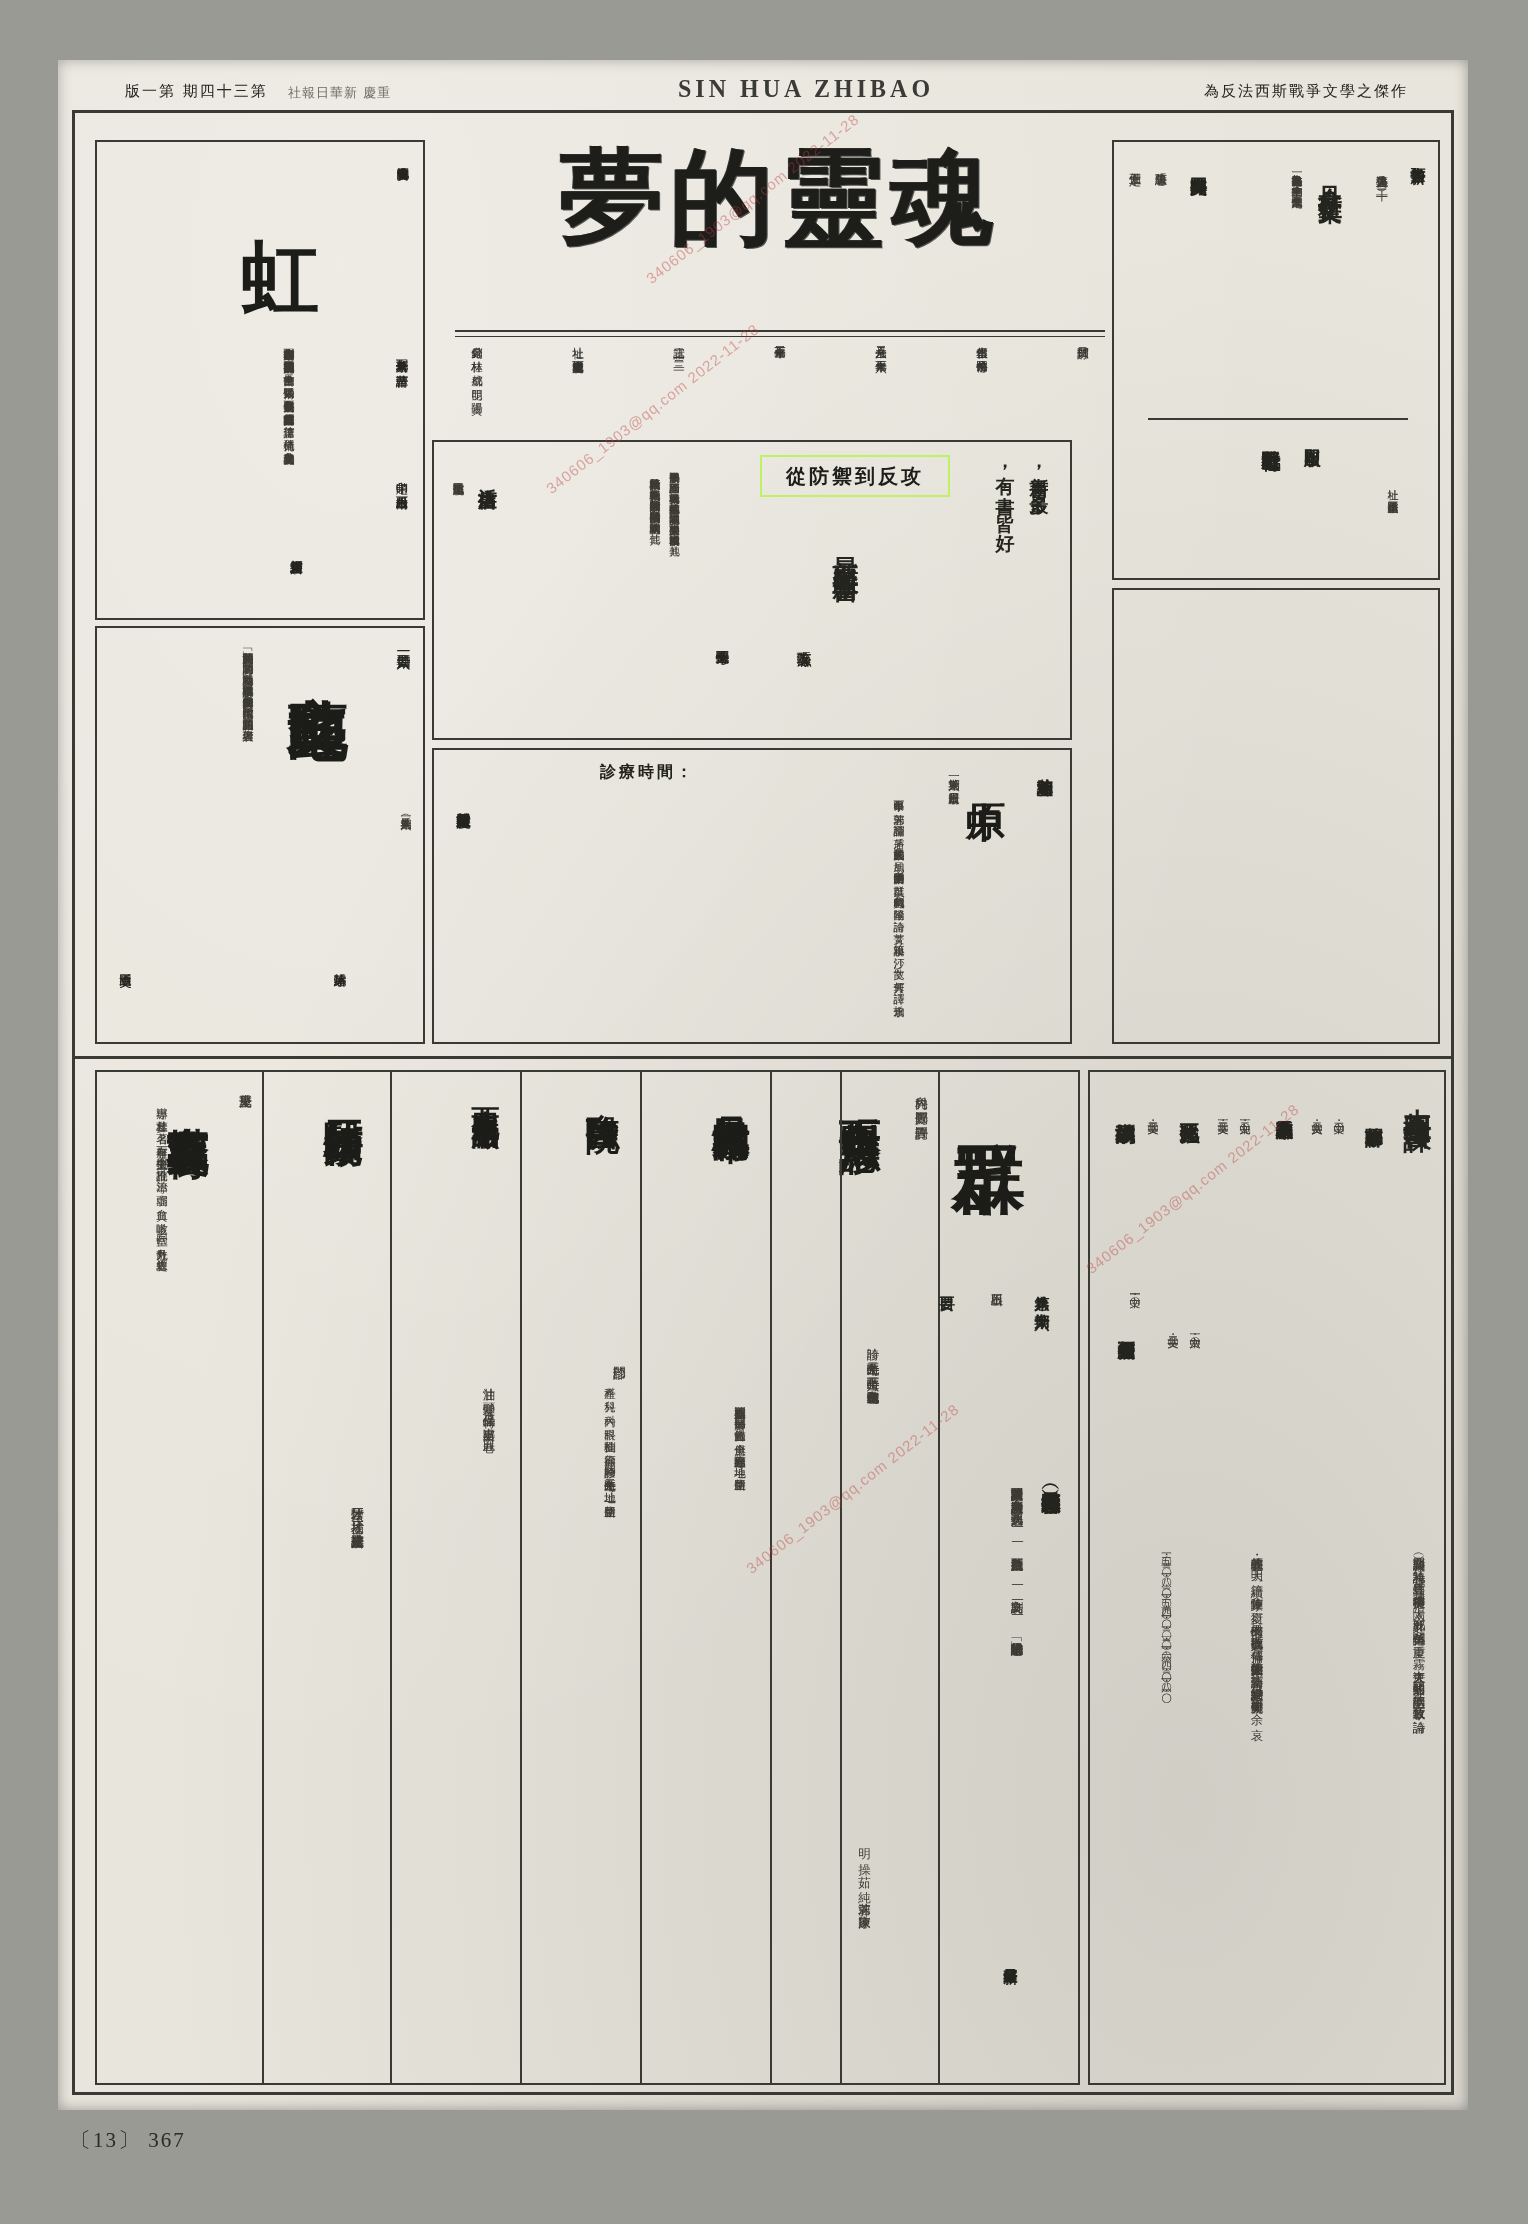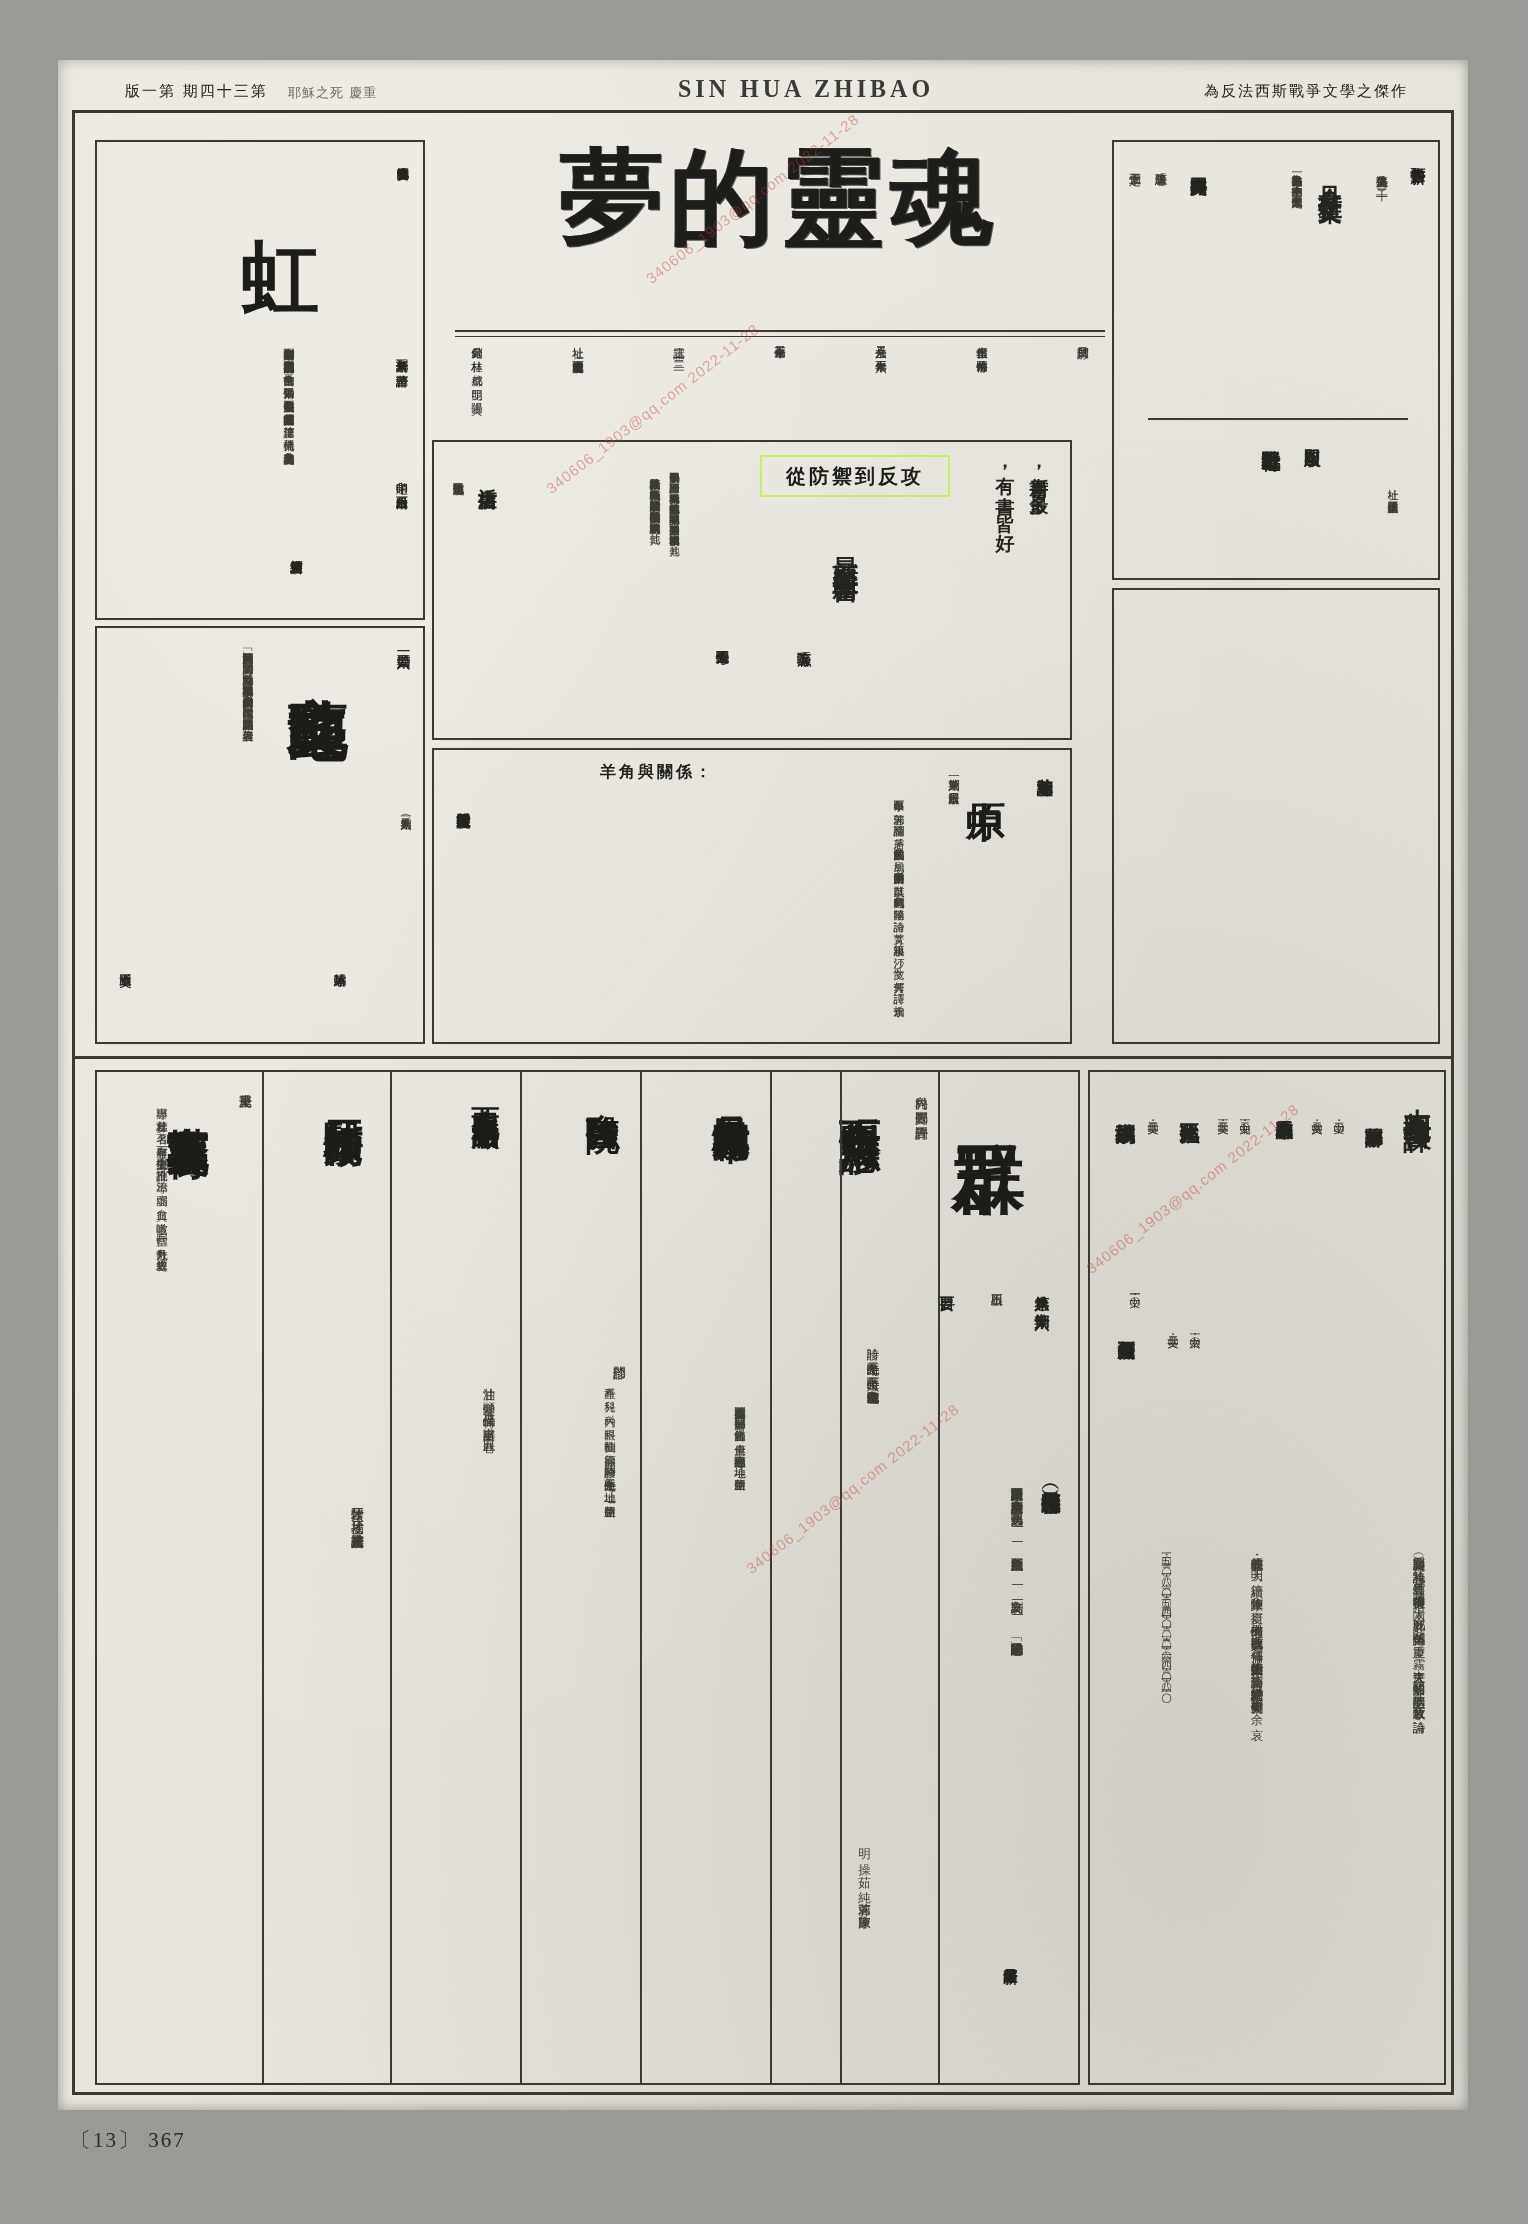--- a/index.html
+++ b/index.html
@@ -179,21 +179,21 @@
   .vline { position: absolute; border-left: 2px solid #3a3a35; }
 </style>
 </head>
 <body>
 
 <div class="page">
   <div class="paper"></div>
 
   <div class="masthead-bar">
     <div class="mh-left ink">版一第 期四十三第</div>
-    <div class="mh-faint">耶穌之死 慶重</div>
+    <div class="mh-faint">社報日華新 慶重</div>
     <div class="mh-center">SIN HUA ZHIBAO</div>
     <div class="mh-right ink">為反法西斯戰爭文學之傑作</div>
   </div>
 
   <div class="box" style="left:72px; top:110px; width:1382px; height:1985px; border-width:3px;"></div>
 
   <div class="masthead-title">夢的靈魂</div>
   <div class="masthead-rule"></div>
   <div class="masthead-sub">
     <div class="col">訂閱價目</div>
@@ -239,21 +239,21 @@
     <div class="vcol ink2 sm" style="position:absolute; left:12px; top:24px; height:120px; font-size:11.5px;">重慶民生路七三號</div>
     <div class="vcol ink2 tiny" style="position:absolute; left:80px; top:20px; height:200px; width:140px; white-space:normal; font-size:11px;">斯大林格勒最後階段　新大林格勒保衛戰　歐洲人民解放鬥爭新階段　美國的租借法門爭新階段　日本的「一次統制議會」　其他</div>
     <div class="vcol ink2 tiny" style="position:absolute; right:380px; top:14px; height:250px; width:150px; white-space:normal; font-size:10.5px;">太平洋戰爭的新形勢　論國際新局面　斯大林格勒保衛戰　蘇德戰場的轉捩點　歐洲第二戰場問題　日本的「大東亞共榮圈」　中國戰場的反攻準備　其他</div>
   </div>
 
   <div class="box" style="left:432px; top:748px; width:640px; height:296px;"></div>
   <div style="position:absolute; left:440px; top:756px; width:624px; height:282px;">
     <div class="vcol ink b" style="position:absolute; right:10px; top:10px; height:120px; font-size:16px;">郭沫若主編</div>
     <div class="ad-title-v" style="position:absolute; right:50px; top:14px; font-size:40px; height:100px;">中原</div>
     <div class="vcol ink2 sm" style="position:absolute; right:104px; top:14px; height:170px; font-size:11.5px;">第一卷第六期 十月三日前出版</div>
-    <div style="position:absolute; left:160px; top:6px; font-size:16px; font-weight:bold; color:#22221d; letter-spacing:3px;">羊角與關係：</div>
+    <div style="position:absolute; left:160px; top:6px; font-size:16px; font-weight:bold; color:#22221d; letter-spacing:3px;">診療時間：</div>
     <div class="vcol ink2 tiny" style="position:absolute; right:160px; top:36px; height:210px; width:330px; white-space:normal; font-size:11px;">甲申三百年祭 郭沫若　論翻譯 茅盾　文藝的民族形式 胡風　中國新文學的道路 葉以群　戲劇與時代 陽翰笙　詩論 艾青　短篇小說 沙汀　散文 何其芳　譯詩 袁水拍</div>
     <div class="vcol ink b" style="position:absolute; left:16px; top:46px; height:170px; font-size:14px;">重慶群益出版社發行</div>
   </div>
 
   <div class="box" style="left:1112px; top:140px; width:328px; height:440px;"></div>
   <div style="position:absolute; left:1120px; top:150px; width:312px; height:424px;">
     <div class="vcol ink b" style="position:absolute; right:6px; top:6px; height:110px; font-size:15px;">新書預告</div>
     <div class="vcol ink b" style="position:absolute; right:90px; top:16px; height:190px; font-size:24px; letter-spacing:3px;">且介亭雜文集</div>
     <div class="vcol ink2 sm" style="position:absolute; right:44px; top:16px; height:180px; font-size:12px;">魯迅先生遺著 （二十二）</div>
     <div class="vcol ink2 tiny" style="position:absolute; right:130px; top:16px; height:190px; width:90px; white-space:normal; font-size:11px;">本書為魯迅先生雜文集之一　全書約二十萬字　定價國幣九十五元</div>

